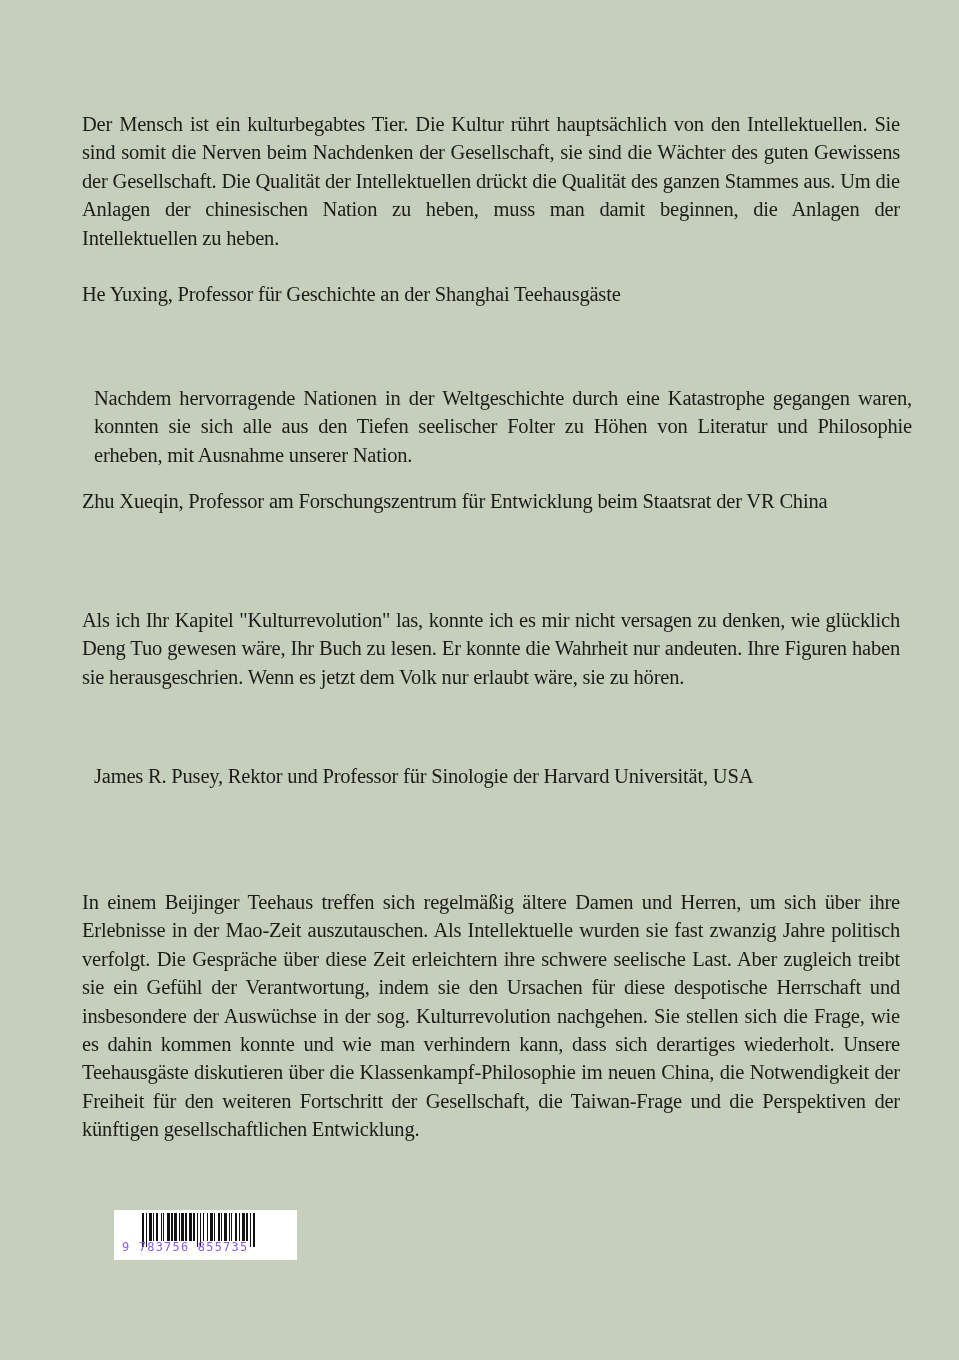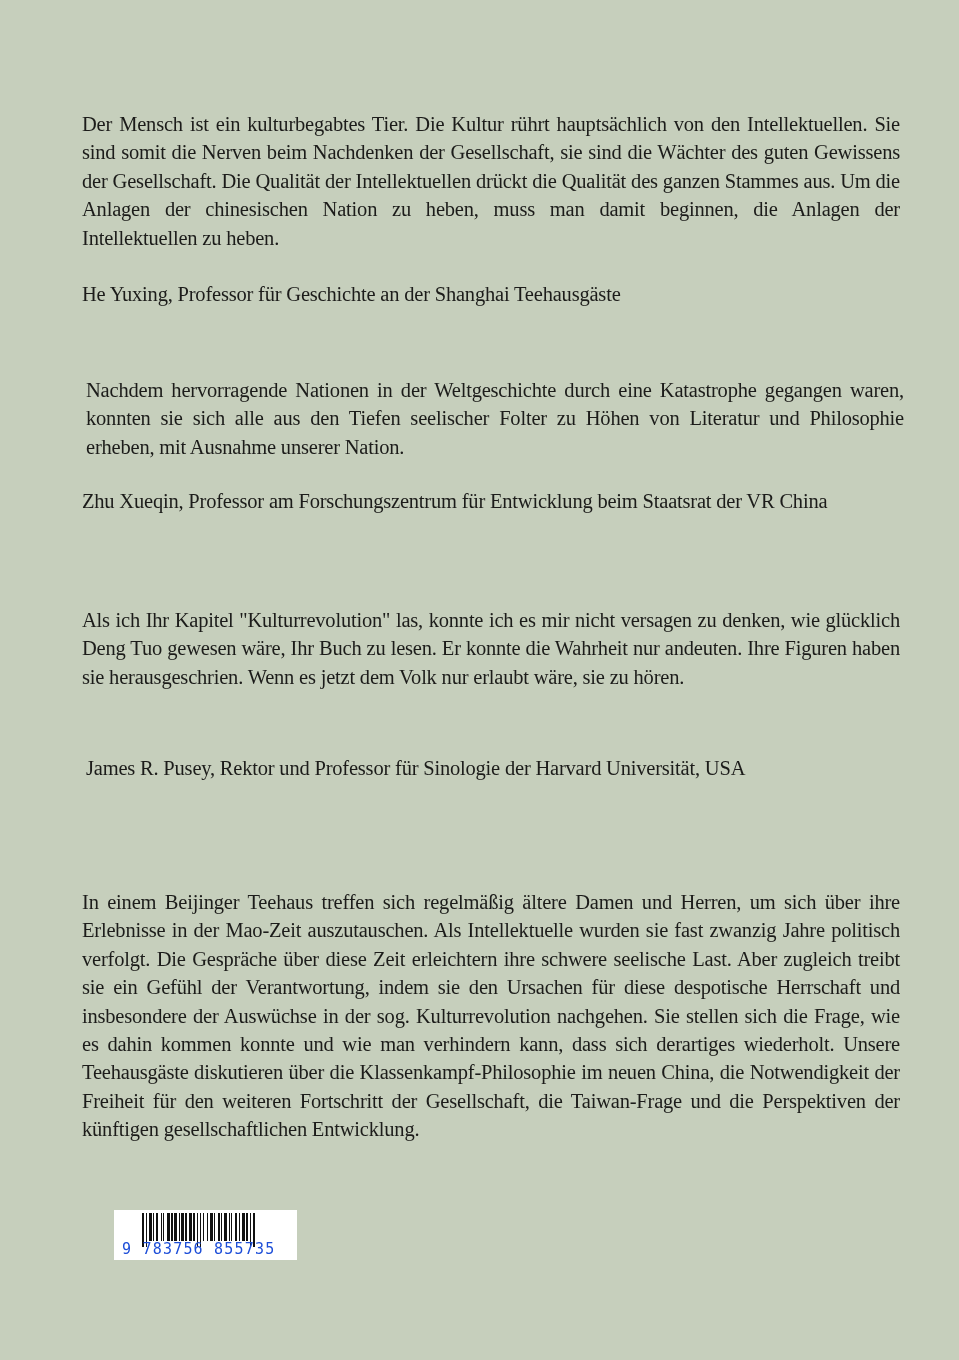--- a/index.html
+++ b/index.html
@@ -55,42 +55,42 @@
       height: 34px;
     }
     .gap {
       display: inline-block;
     }
     .barcode-digits {
       position: absolute;
       left: 8px;
       top: 30px;
       font-family: "DejaVu Sans Mono", "Liberation Mono", monospace;
-      font-size: 15px;
-      color: #1d4ed8;
+      font-size: 12px;
+      color: #8b5cf6;
       letter-spacing: 1.2px;
       white-space: pre;
     }
   </style>
 </head>
 <body>
 
 <div>
 
   <p class="block justify" style="top:110px; margin:0;">Der Mensch ist ein kulturbegabtes Tier. Die Kultur rührt hauptsächlich von den Intellektuellen. Sie sind somit die Nerven beim Nachdenken der Gesellschaft, sie sind die Wächter des guten Gewissens der Gesellschaft. Die Qualität der Intellektuellen drückt die Qualität des ganzen Stammes aus. Um die Anlagen der chinesischen Nation zu heben, muss man damit beginnen, die Anlagen der Intellektuellen zu heben.</p>
 
   <p class="block attribution" style="top:280px; margin:0;">He Yuxing, Professor für Geschichte an der Shanghai Teehausgäste</p>
 
-  <p class="block justify" style="top:372px; margin:4px;">Nachdem hervorragende Nationen in der Weltgeschichte durch eine Katastrophe gegangen waren, konnten sie sich alle aus den Tiefen seelischer Folter zu Höhen von Literatur und Philosophie erheben, mit Ausnahme unserer Nation.</p>
+  <p class="block justify" style="top:372px; margin:12px;">Nachdem hervorragende Nationen in der Weltgeschichte durch eine Katastrophe gegangen waren, konnten sie sich alle aus den Tiefen seelischer Folter zu Höhen von Literatur und Philosophie erheben, mit Ausnahme unserer Nation.</p>
 
   <p class="block attribution" style="top:487px; margin:0;">Zhu Xueqin, Professor am Forschungszentrum für Entwicklung beim Staatsrat der VR China</p>
 
   <p class="block justify" style="top:606px; margin:0;">Als ich Ihr Kapitel "Kulturrevolution" las, konnte ich es mir nicht versagen zu denken, wie glücklich Deng Tuo gewesen wäre, Ihr Buch zu lesen. Er konnte die Wahrheit nur andeuten. Ihre Figuren haben sie herausgeschrien. Wenn es jetzt dem Volk nur erlaubt wäre, sie zu hören.</p>
 
-  <p class="block attribution" style="top:750px; margin:4px;">James R. Pusey, Rektor und Professor für Sinologie der Harvard Universität, USA</p>
+  <p class="block attribution" style="top:750px; margin:12px;">James R. Pusey, Rektor und Professor für Sinologie der Harvard Universität, USA</p>
 
   <p class="block justify" style="top:888px; margin:0;">In einem Beijinger Teehaus treffen sich regelmäßig ältere Damen und Herren, um sich über ihre Erlebnisse in der Mao-Zeit auszutauschen. Als Intellektuelle wurden sie fast zwanzig Jahre politisch verfolgt. Die Gespräche über diese Zeit erleichtern ihre schwere seelische Last. Aber zugleich treibt sie ein Gefühl der Verantwortung, indem sie den Ursachen für diese despotische Herrschaft und insbesondere der Auswüchse in der sog. Kulturrevolution nachgehen. Sie stellen sich die Frage, wie es dahin kommen konnte und wie man verhindern kann, dass sich derartiges wiederholt. Unsere Teehausgäste diskutieren über die Klassenkampf-Philosophie im neuen China, die Notwendigkeit der Freiheit für den weiteren Fortschritt der Gesellschaft, die Taiwan-Frage und die Perspektiven der künftigen gesellschaftlichen Entwicklung.</p>
 
   <div class="barcode-box">
     <div class="barcode-bars">
       <span class="bar guard" style="width:2px"></span>
         <span class="gap" style="width:2px"></span>
       <span class="bar guard" style="width:1px"></span>
         <span class="gap" style="width:2px"></span>
       <span class="bar" style="width:3px"></span>

